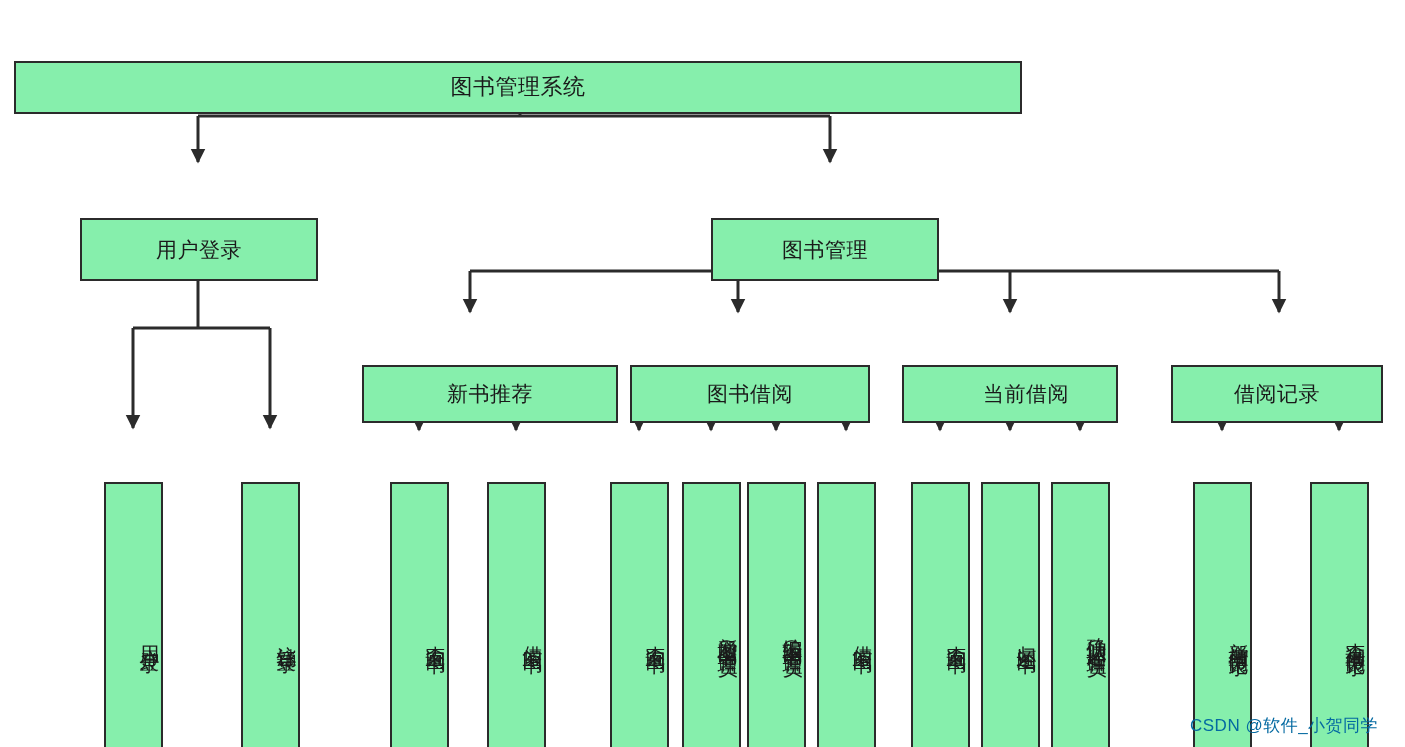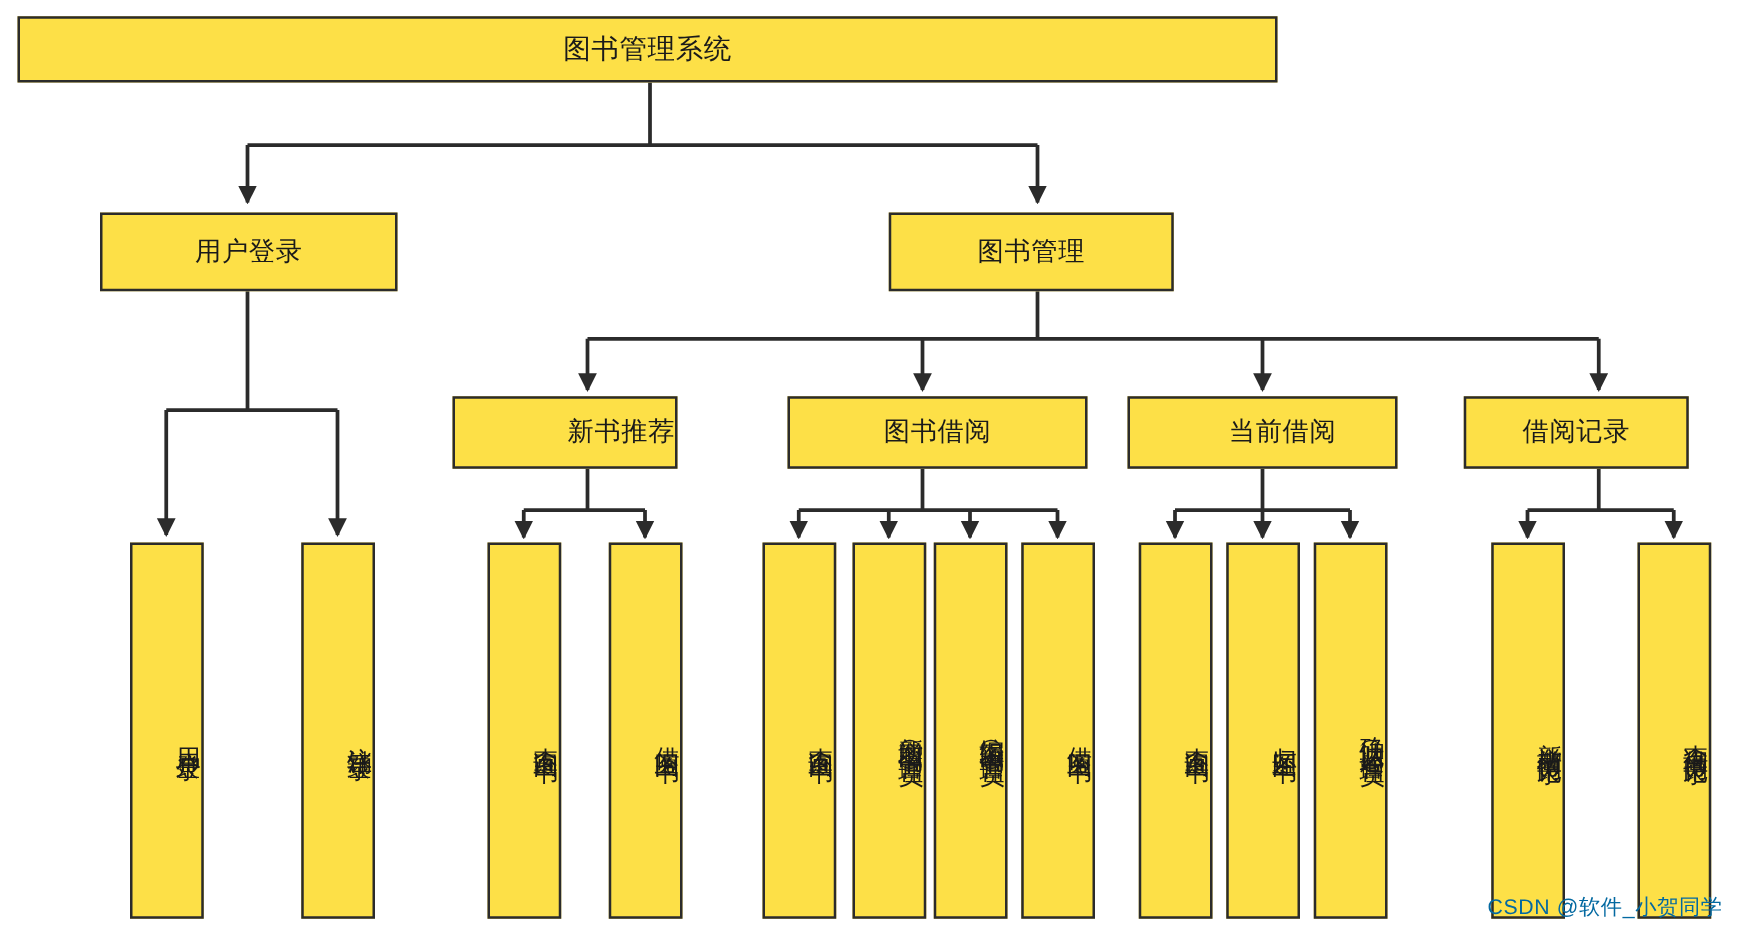--- a/index.html
+++ b/index.html
@@ -23,26 +23,27 @@
     left: 0;
     top: 0;
     width: 1405px;
     height: 747px;
     pointer-events: none;
   }
   .node {
     position: absolute;
     box-sizing: border-box;
     border: 2px solid #2b2b2b;
-    background: #fde047;
+    background: #86efac;
     display: flex;
     align-items: center;
     justify-content: center;
     color: #1a1a1a;
     text-align: center;
+    margin-top: 48px;
   }
   .node.horiz {
     font-size: 21px;
     letter-spacing: 0.5px;
     line-height: 1.2;
   }
   .node.root {
     font-size: 22px;
   }
   .node.leaf {
@@ -128,30 +129,30 @@
     <span>图书管理系统</span>
   </div>
 
   <div class="node horiz" style="left:80px; top:170px; width:238px; height:63px;">
     <span>用户登录</span>
   </div>
   <div class="node horiz" style="left:711px; top:170px; width:228px; height:63px;">
     <span>图书管理</span>
   </div>
 
-  <div class="node horiz" style="left:362px; top:317px; width:180px; height:58px;justify-content:flex-end;">
+  <div class="node horiz" style="left:362px; top:317px; width:256px; height:58px;">
     <span>新书推荐</span>
   </div>
   <div class="node horiz" style="left:630px; top:317px; width:240px; height:58px;">
     <span>图书借阅</span>
   </div>
   <div class="node horiz" style="left:902px; top:317px; width:216px; height:58px;padding-left:32px;">
     <span>当前借阅</span>
   </div>
-  <div class="node horiz" style="left:1171px; top:317px; width:180px; height:58px;">
+  <div class="node horiz" style="left:1171px; top:317px; width:212px; height:58px;">
     <span>借阅记录</span>
   </div>
 
   <div class="node leaf" style="left:104px; top:434px; width:59px; height:301px;">
     <span>用户登录</span>
   </div>
   <div class="node leaf" style="left:241px; top:434px; width:59px; height:301px;">
     <span>注销登录</span>
   </div>
 

